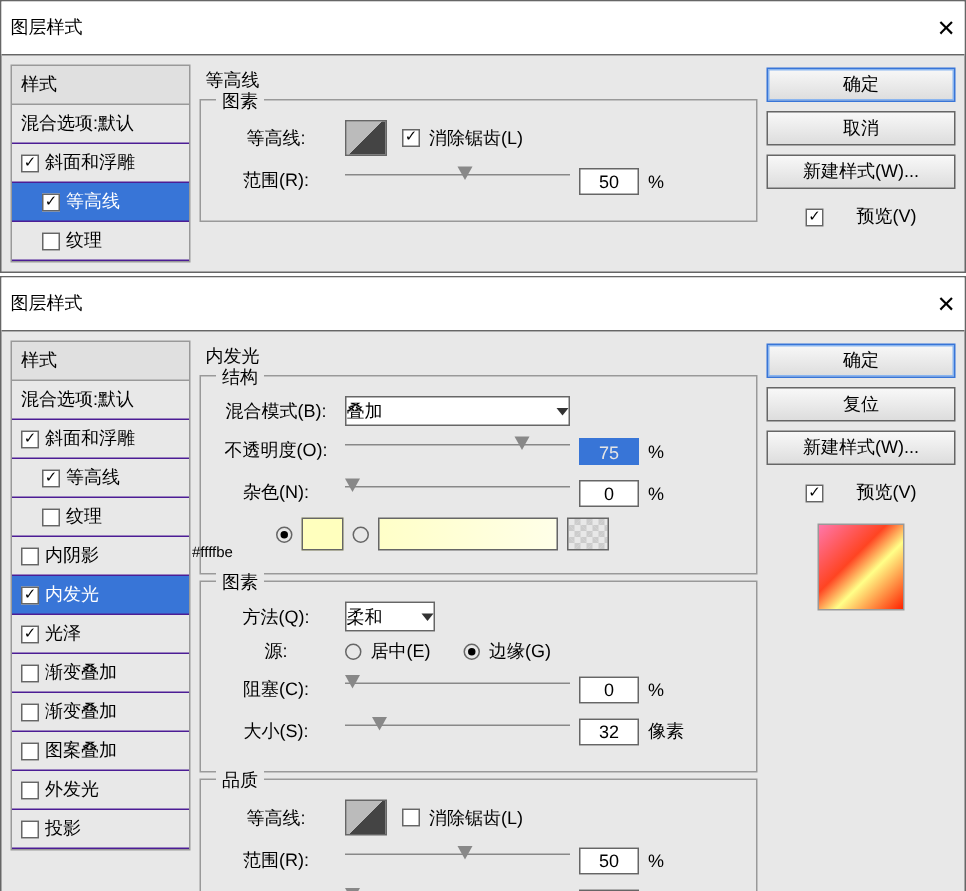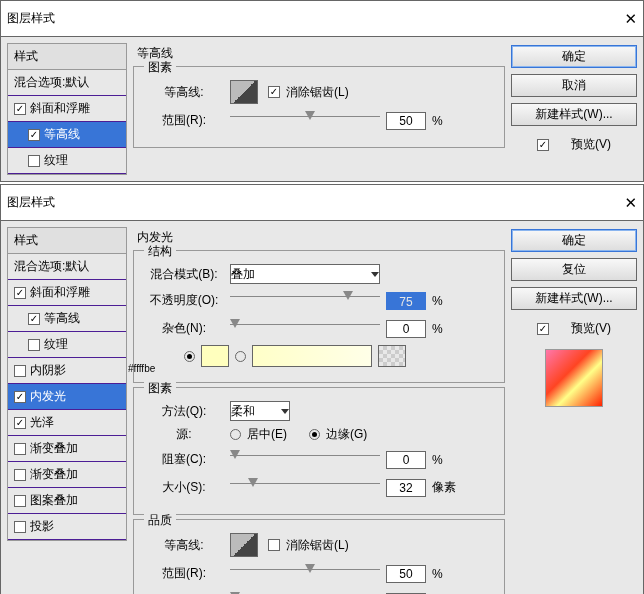--- a/index.html
+++ b/index.html
@@ -138,20 +138,24 @@
       <div class="styles-row">
           <span class="chk"></span>
           <span>渐变叠加</span>
         </div>
       <div class="styles-row">
           <span class="chk"></span>
           <span>图案叠加</span>
         </div>
       <div class="styles-row">
           <span class="chk"></span>
+          <span>外发光</span>
+        </div>
+      <div class="styles-row">
+          <span class="chk"></span>
           <span>投影</span>
         </div>
     </div>
 
     <div class="center" style="position:relative">
       <div class="section-title">内发光</div>
 
       <div class="groupbox">
         <span class="legend">结构</span>
         <div class="row">

